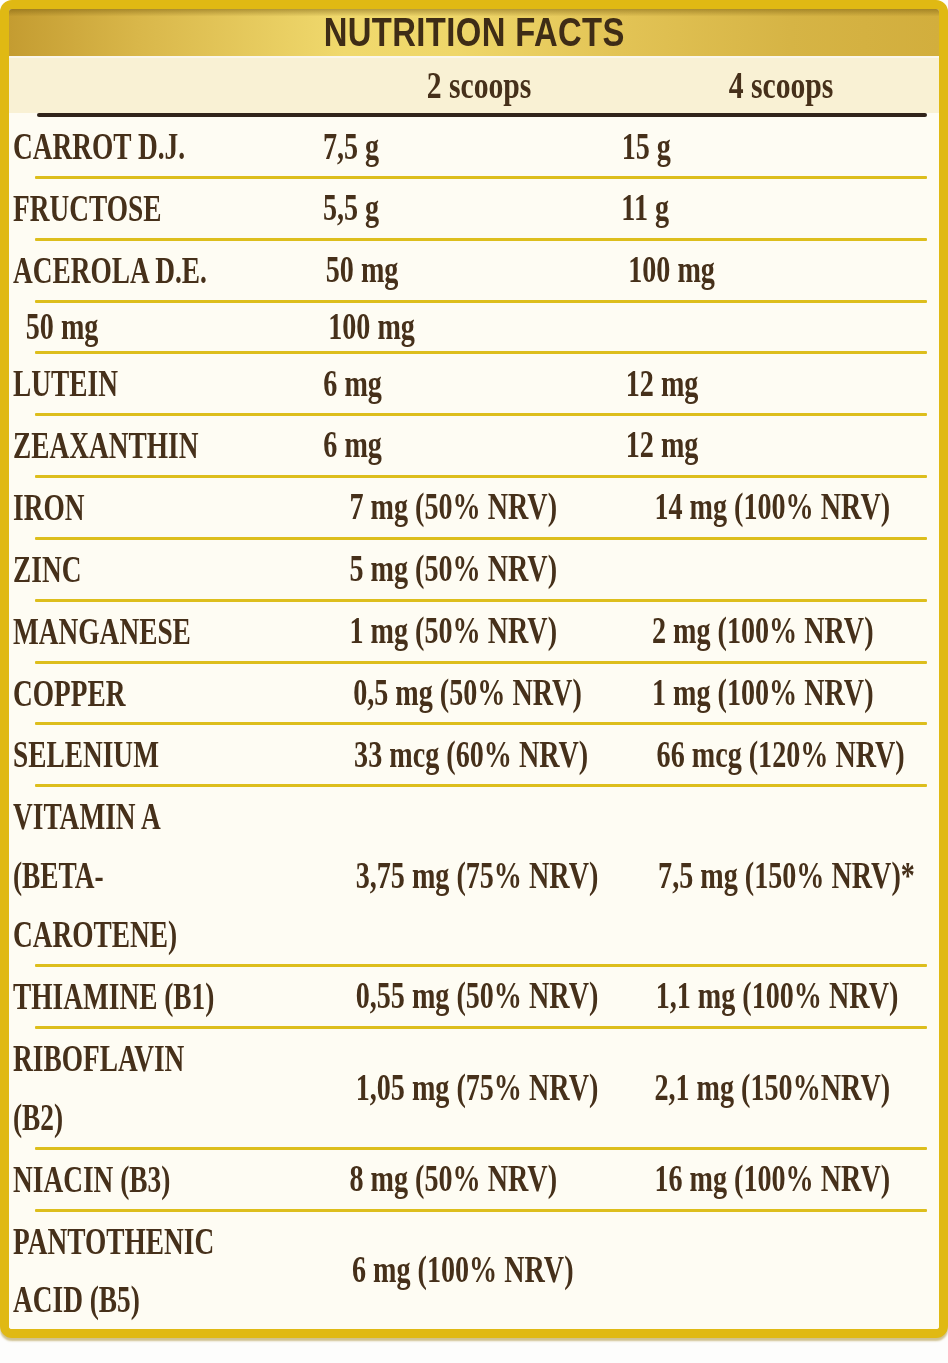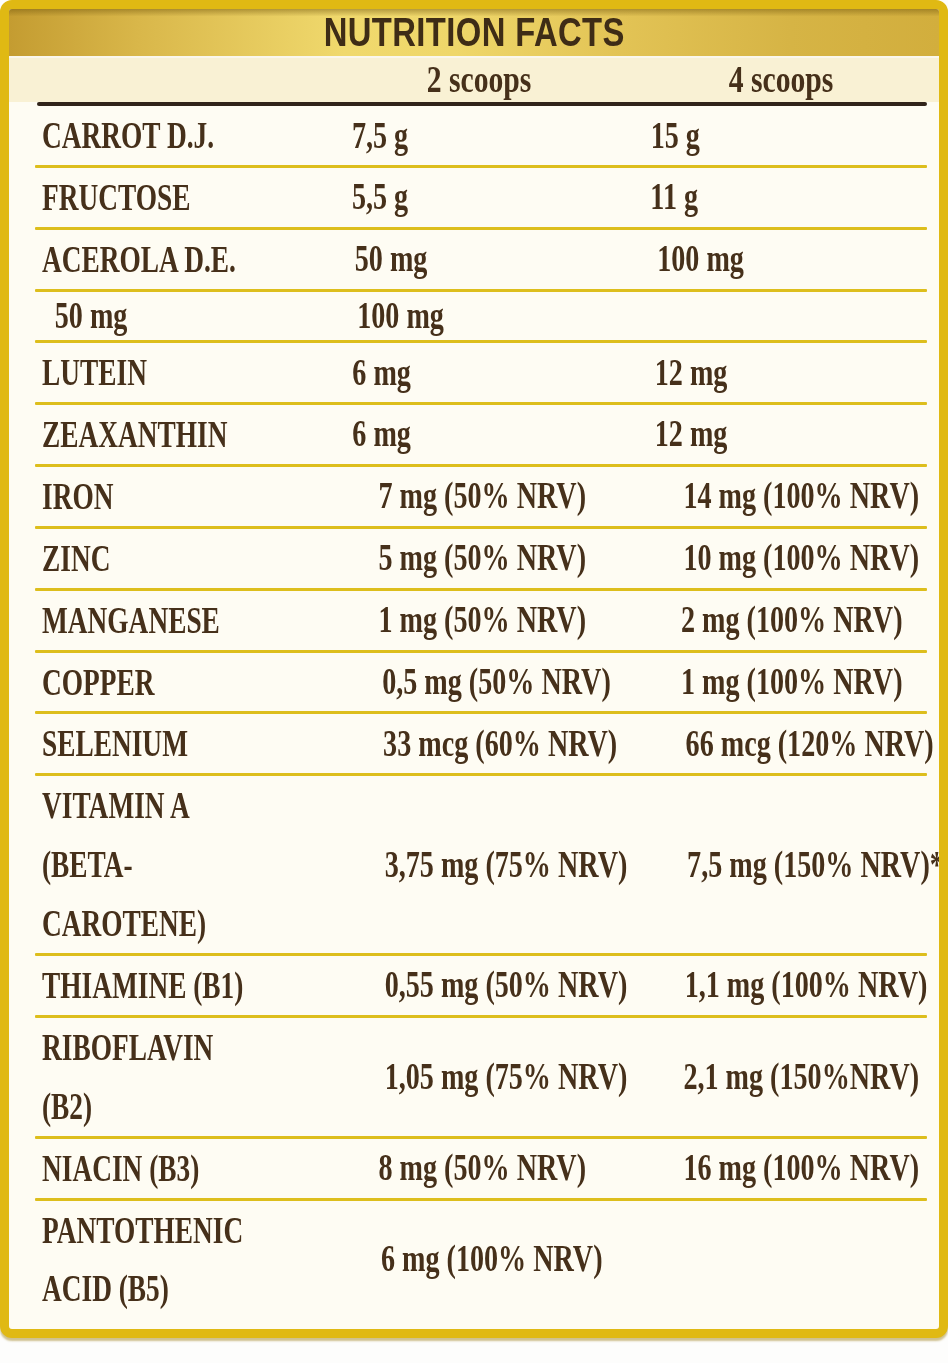--- a/index.html
+++ b/index.html
@@ -21,38 +21,38 @@
     display:flex;align-items:center;justify-content:center;
     border-bottom:2px solid #faf7ec;
   }
   .title-band .txt{
     font-family:"Liberation Sans",sans-serif;
     font-weight:bold;font-size:41px;color:#3e2c16;
     display:inline-block;transform:scaleX(.80);transform-origin:center;
     white-space:nowrap;letter-spacing:.5px;
   }
   .scoops-band{
-    height:44px;background:#f9f1d4;
+    height:55px;background:#f9f1d4;
     display:grid;grid-template-columns:300px 300px 1fr;
     align-items:center;
     padding:0 6px 0 20px;
   }
   .scoops-band .cell{text-align:center;}
   .scoops-band .txt{
     font-weight:bold;font-size:37px;color:#46301a;
     display:inline-block;transform:scaleX(.78);transform-origin:center;
     white-space:nowrap;
   }
   .dark-rule{height:4px;background:#31241a;margin:0 12px 0 28px;border-radius:2px;}
   .tbody{padding-bottom:2px;}
   .row{
     display:grid;grid-template-columns:300px 300px 1fr;
     align-items:center;
     min-height:48.4px;
-    padding:0 6px 0 33px;
+    padding:0 6px 0 4px;
     background:#fefcf3;
   }
   .row.tall{min-height:97px;}
   .sep{height:3px;background:#ddbe1c;margin:0 12px 0 26px;border-radius:1px;}
   .cell{overflow:visible;}
   .cell .txt{
     font-weight:bold;font-size:38px;color:#46301a;
     display:inline-block;white-space:nowrap;line-height:1.05;
   }
   .cell.name .txt{transform:scaleX(.72);transform-origin:left center;white-space:pre-line;line-height:1.55;}
@@ -118,21 +118,20 @@
       <div class="sep"></div>
       <div class="row">
         <div class="cell name"><span class="txt">IRON</span></div>
         <div class="cell val"><span class="txt">7 mg (50% NRV)</span></div>
         <div class="cell val"><span class="txt">14 mg (100% NRV)</span></div>
       </div>
       <div class="sep"></div>
       <div class="row">
         <div class="cell name"><span class="txt">ZINC</span></div>
         <div class="cell val"><span class="txt">5 mg (50% NRV)</span></div>
-        <div class="cell val"><span class="txt">10 mg (100% NRV)</span></div>
       </div>
       <div class="sep"></div>
       <div class="row">
         <div class="cell name"><span class="txt">MANGANESE</span></div>
         <div class="cell val"><span class="txt">1 mg (50% NRV)</span></div>
         <div class="cell val"><span class="txt">2 mg (100% NRV)</span></div>
       </div>
       <div class="sep"></div>
       <div class="row">
         <div class="cell name"><span class="txt">COPPER</span></div>

